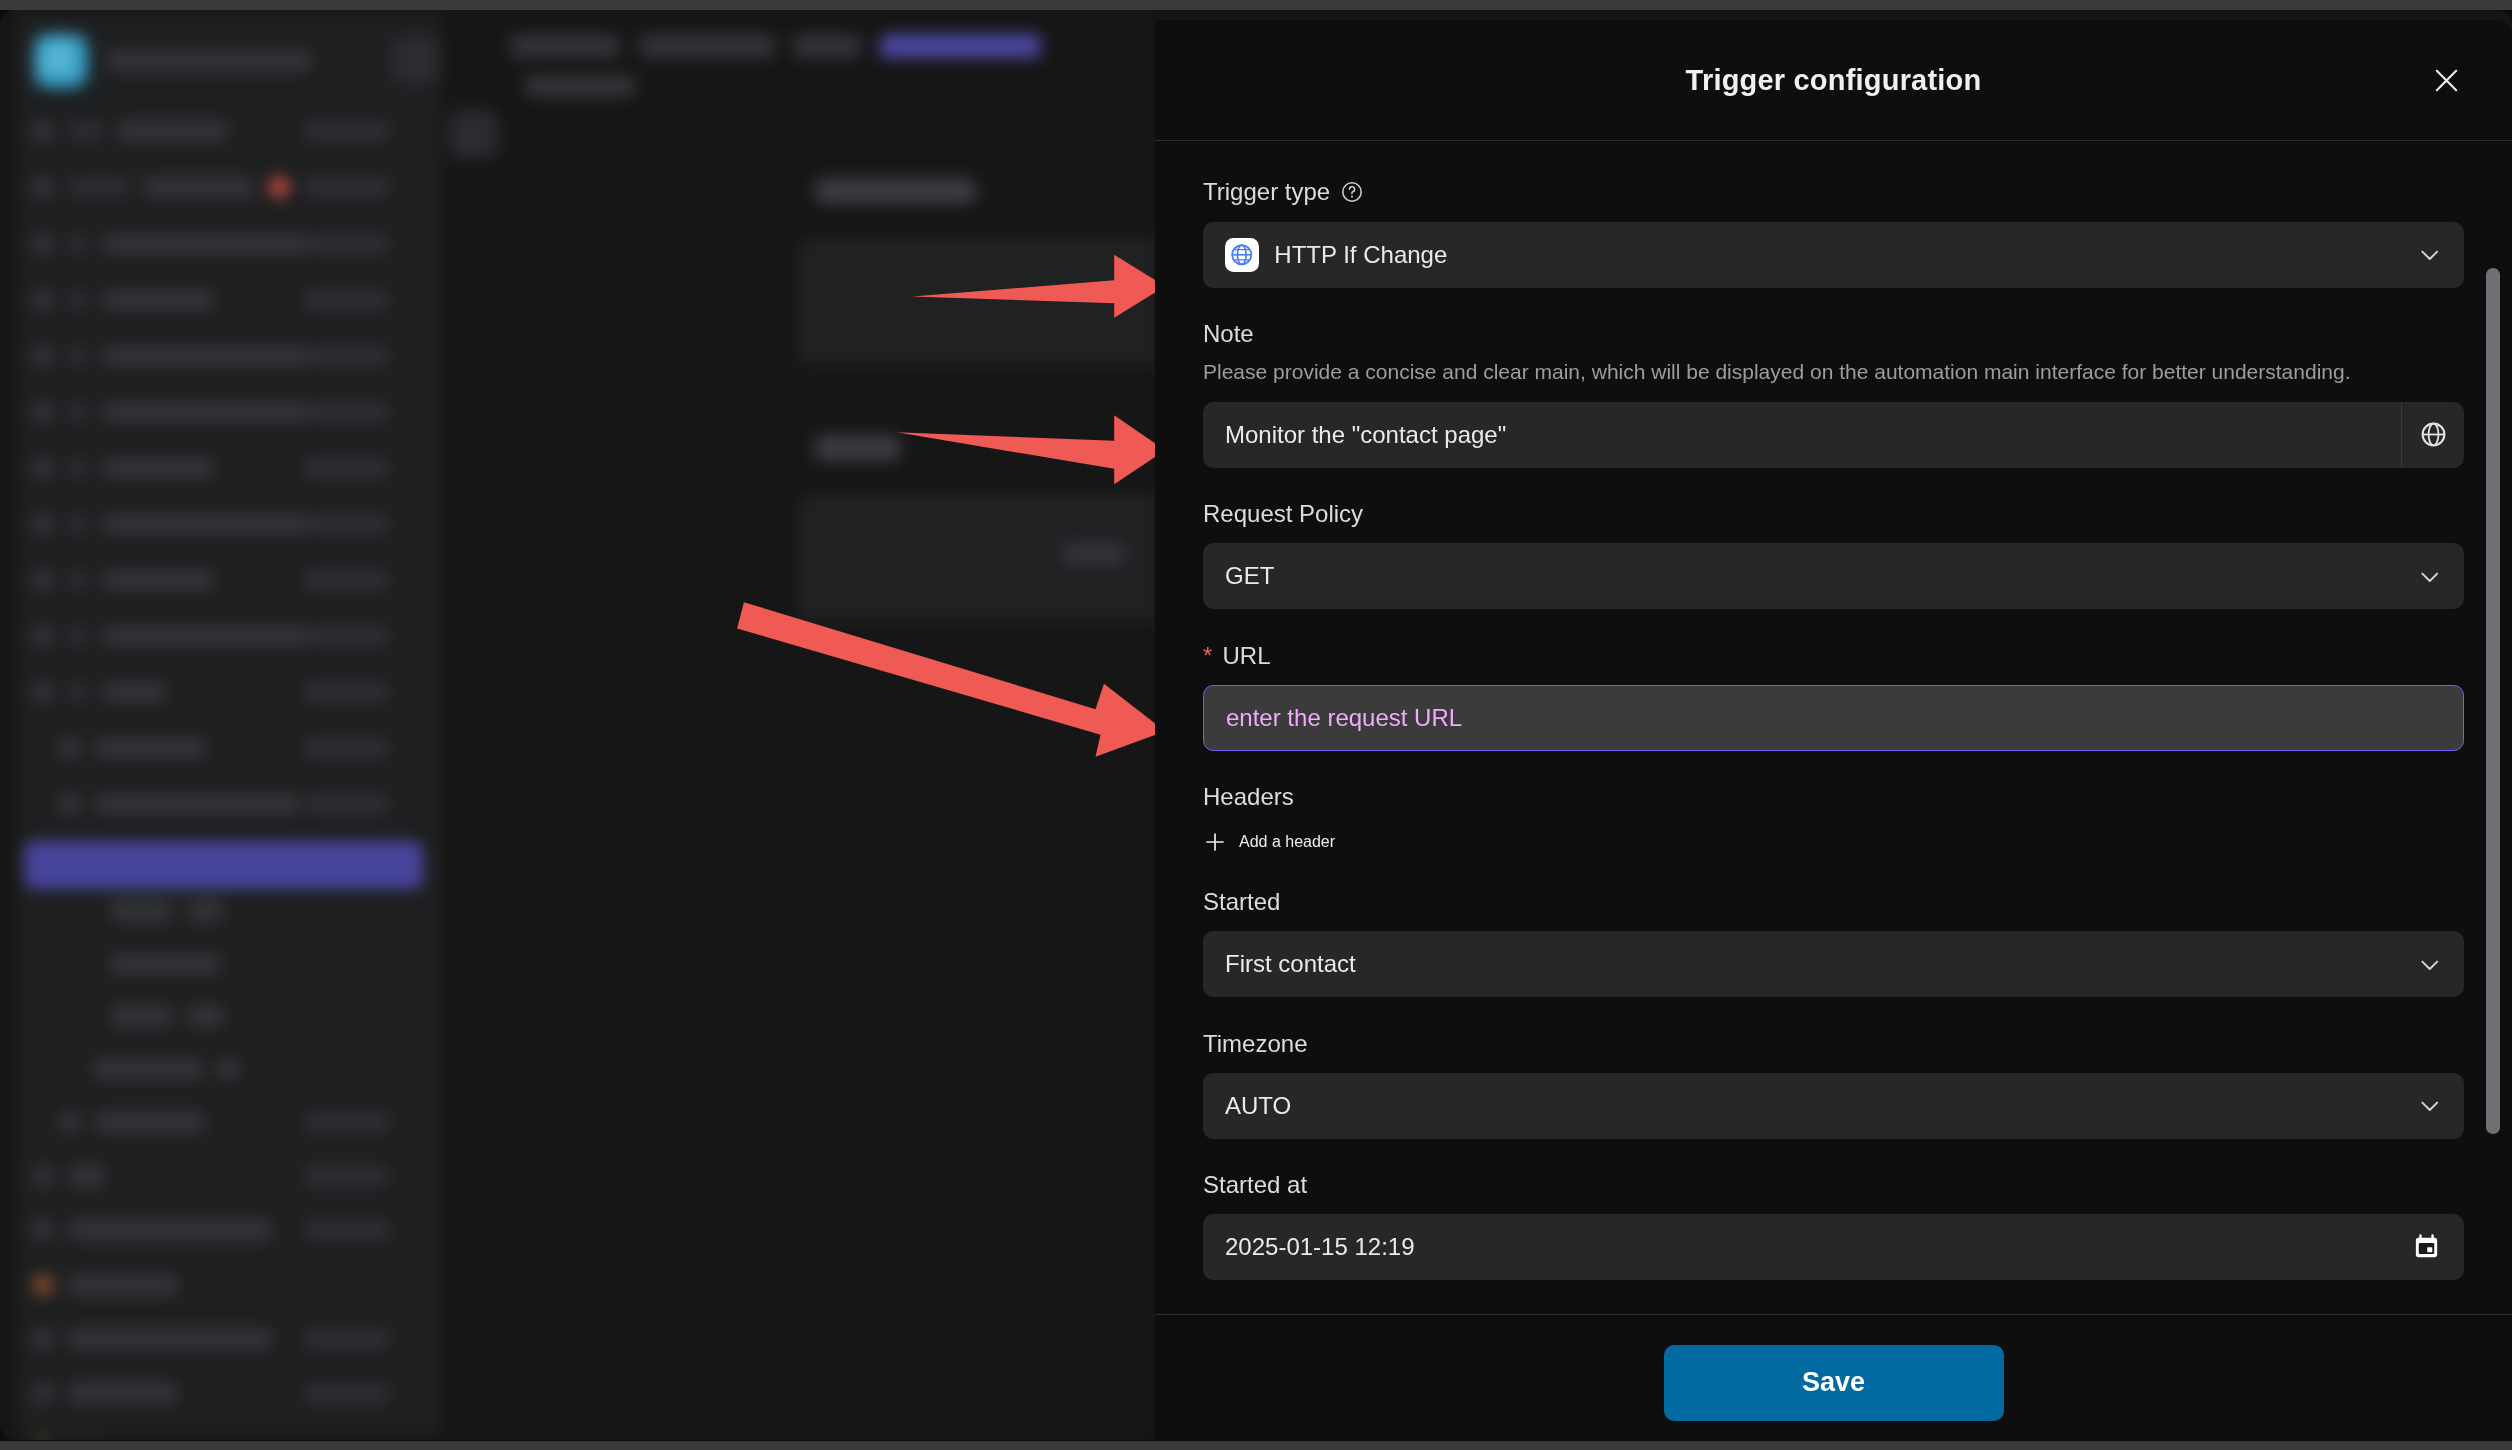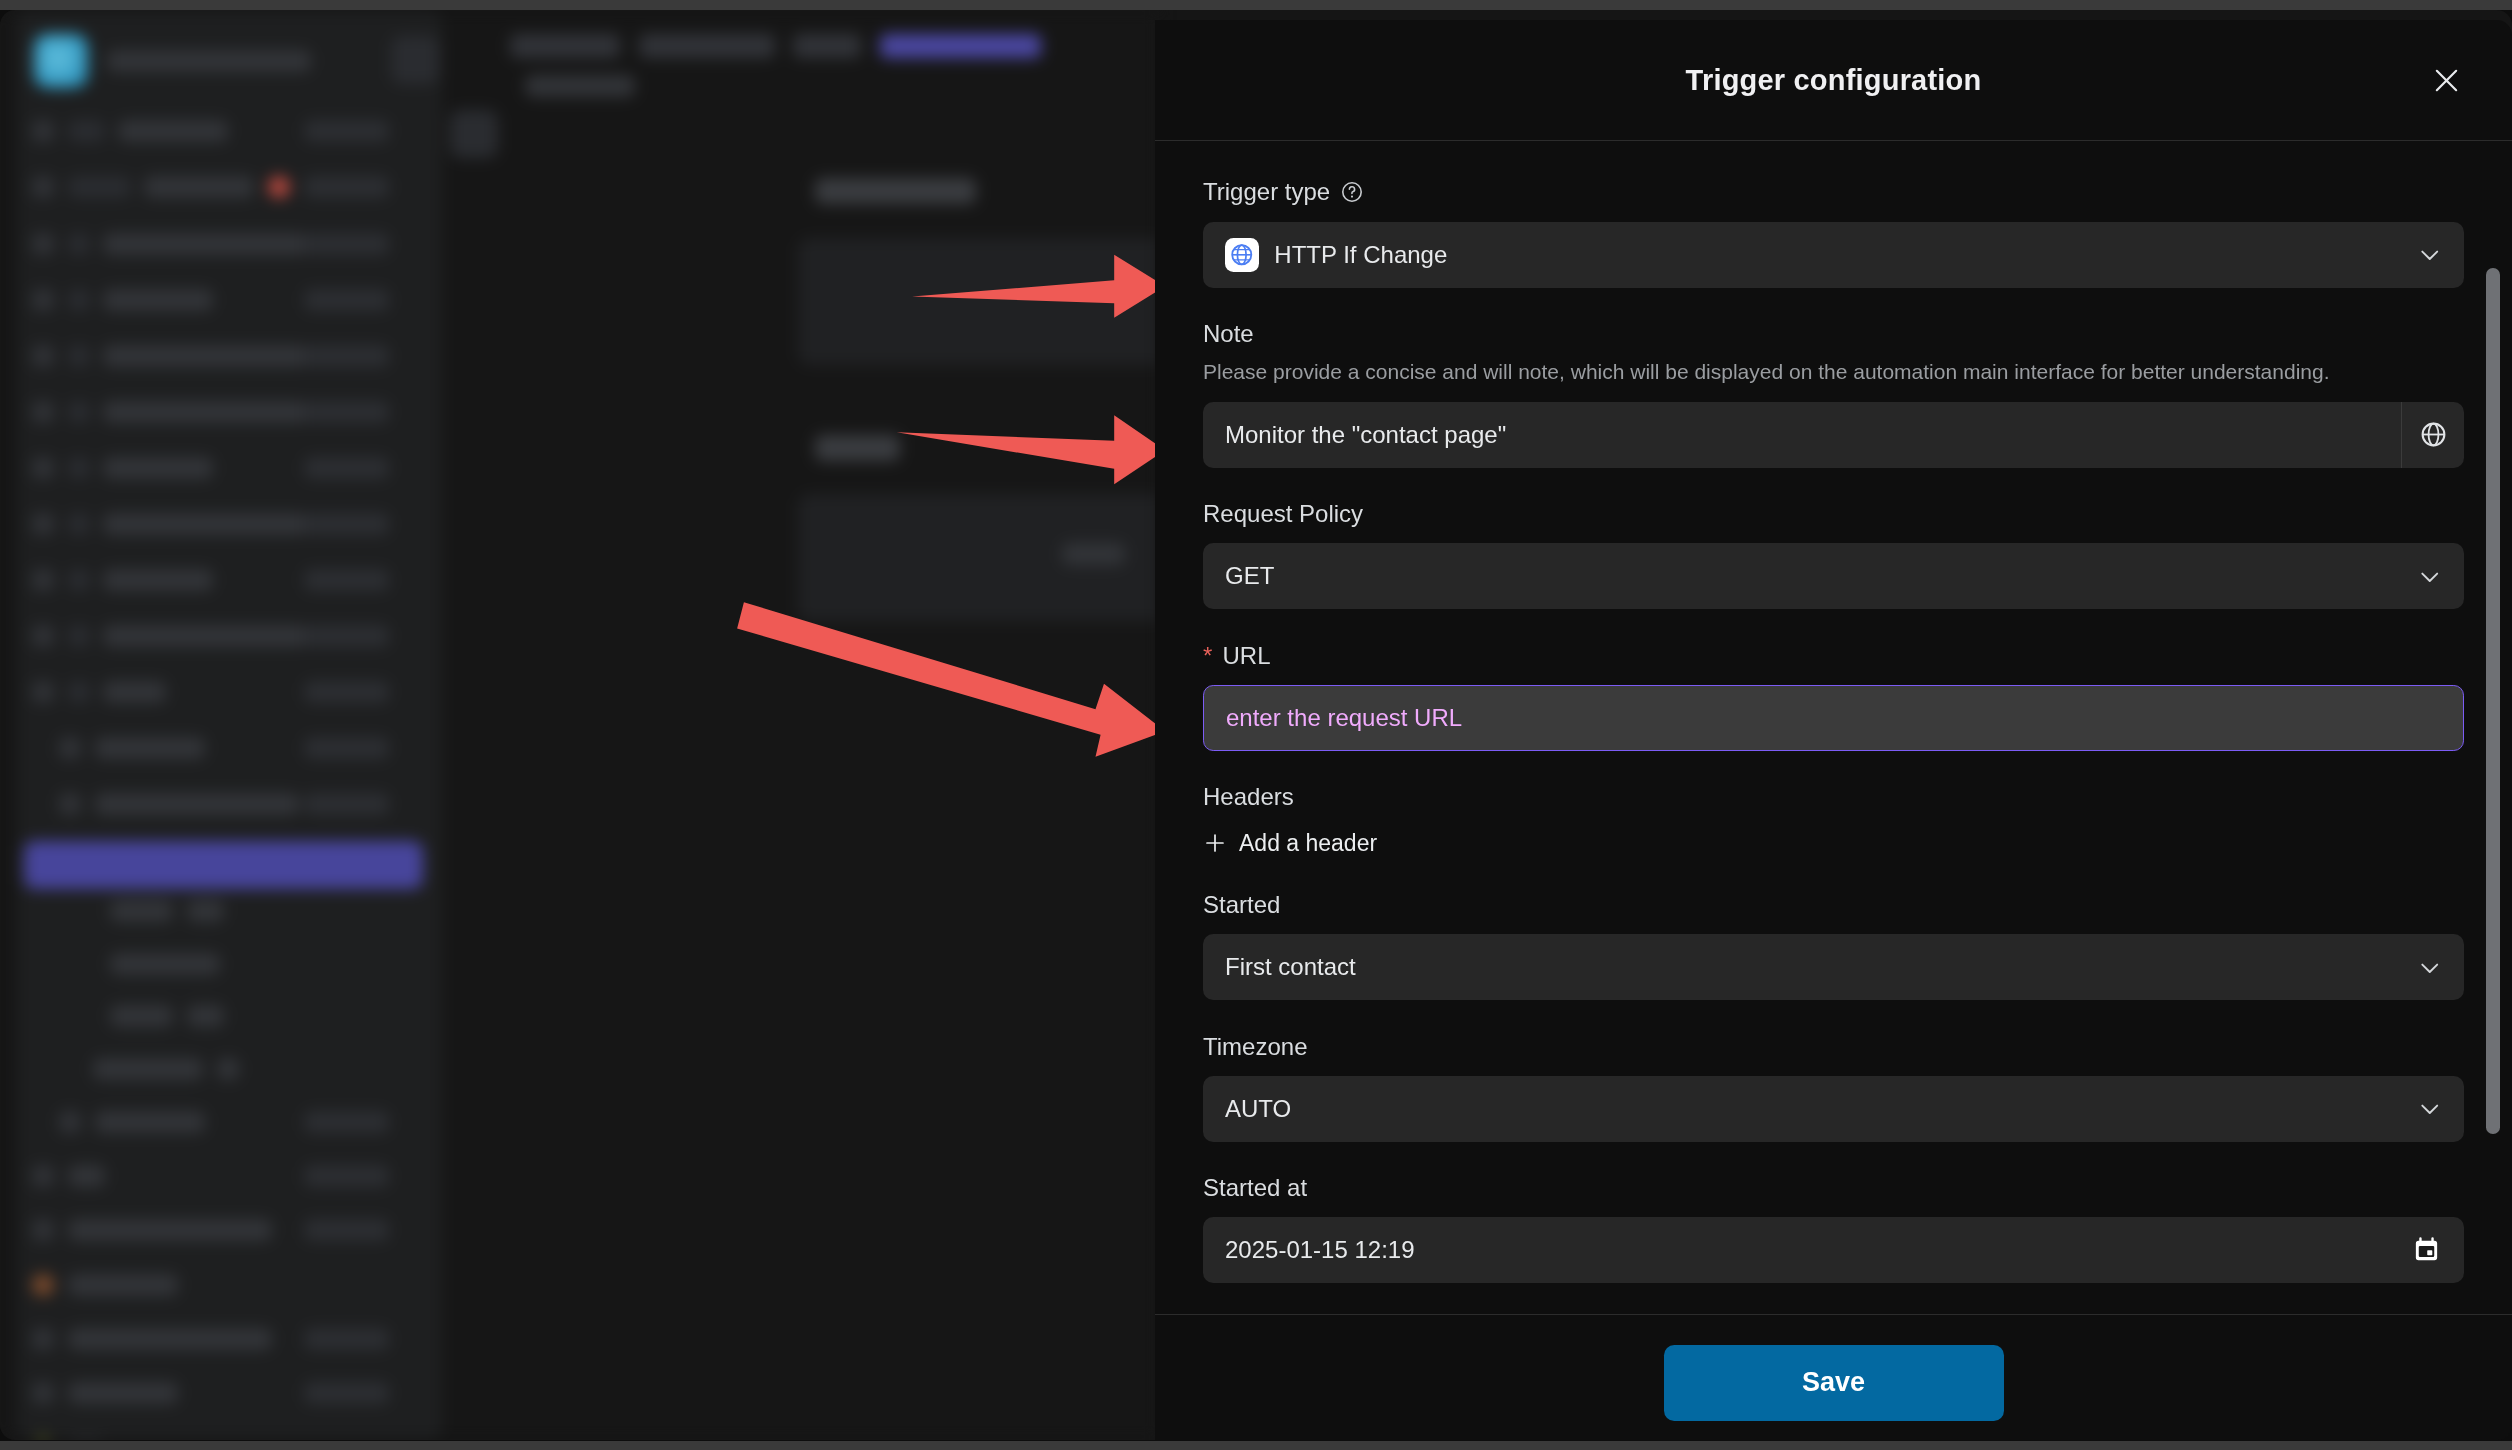--- a/index.html
+++ b/index.html
@@ -184,21 +184,21 @@
 
   .date-suffix {
     position: absolute; right: 22px; top: 50%; transform: translateY(-50%);
     width: 31px; height: 31px; display: flex; align-items: center; justify-content: center;
     cursor: pointer;
   }
   .date-suffix svg { width: 29px; height: 29px; }
 
   .add-header-btn {
     display: inline-flex; align-items: center; gap: 12px;
-    font-size: 23px; color: #eceef0; cursor: pointer;
+    font-size: 16px; color: #eceef0; cursor: pointer;
     padding: 3.4px 0; margin-bottom: 5.1px;
   }
   .add-header-btn svg { width: 24px; height: 24px; }
 
   .spacer-sm { height: 25.5px; }
   .spacer-xs { height: 18.7px; }
 
   .drawer-footer {
     flex: 0 0 136px;
     border-top: 0.8px solid #2c2c2c;
@@ -457,21 +457,21 @@
             </svg>
           </div>
         </div>
 
         <div class="spacer-sm"></div>
 
         <div class="field">
           <div class="field-label">
             <span>Note</span>
           </div>
-          <div class="field-desc">Please provide a concise and will note, which will be displayed on the automation main interface for better understanding.</div>
+          <div class="field-desc">Please provide a concise and clear main, which will be displayed on the automation main interface for better understanding.</div>
           <div class="control">
             <div class="control-value">Monitor the "contact page"</div>
             <div class="note-suffix">
               <svg viewBox="0 0 24 24">
                 <circle cx="12" cy="12" r="9" stroke="#e2e4e7" stroke-width="1.7" fill="none"></circle>
                 <ellipse cx="12" cy="12" rx="4.1" ry="9" stroke="#e2e4e7" stroke-width="1.5" fill="none"></ellipse>
                 <path d="M3 12h18" stroke="#e2e4e7" stroke-width="1.5"></path>
               </svg>
             </div>
           </div>

